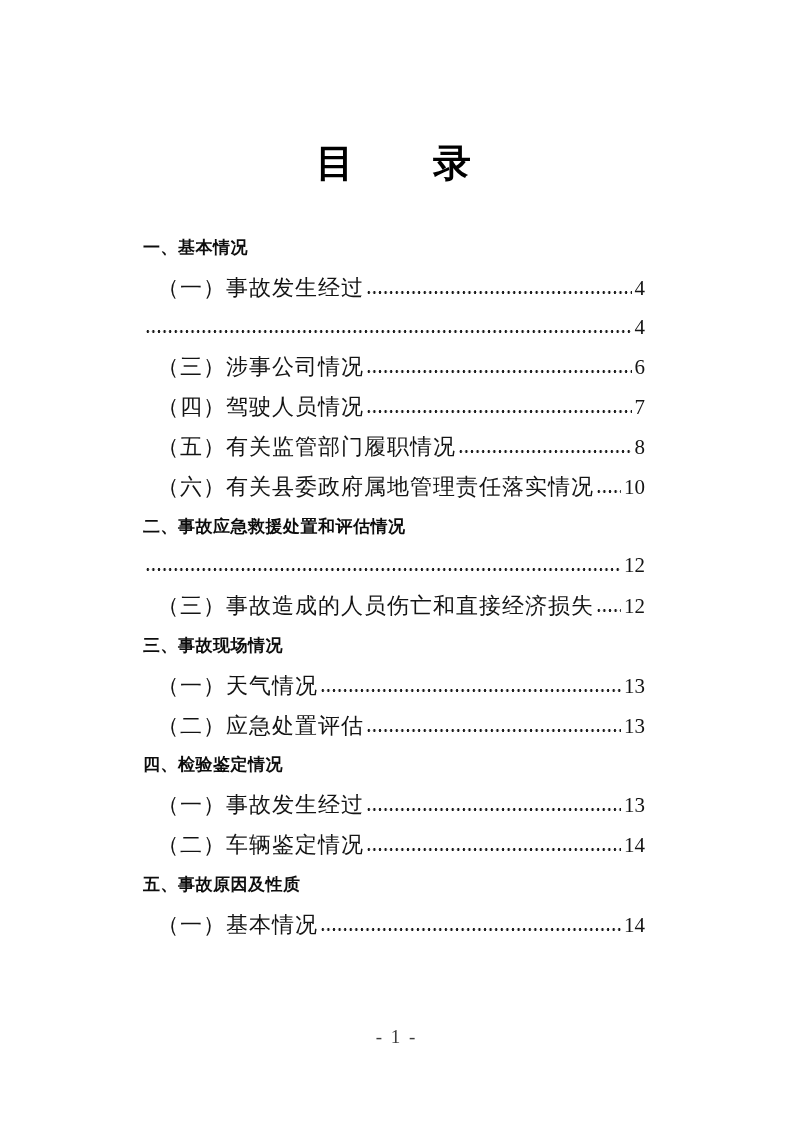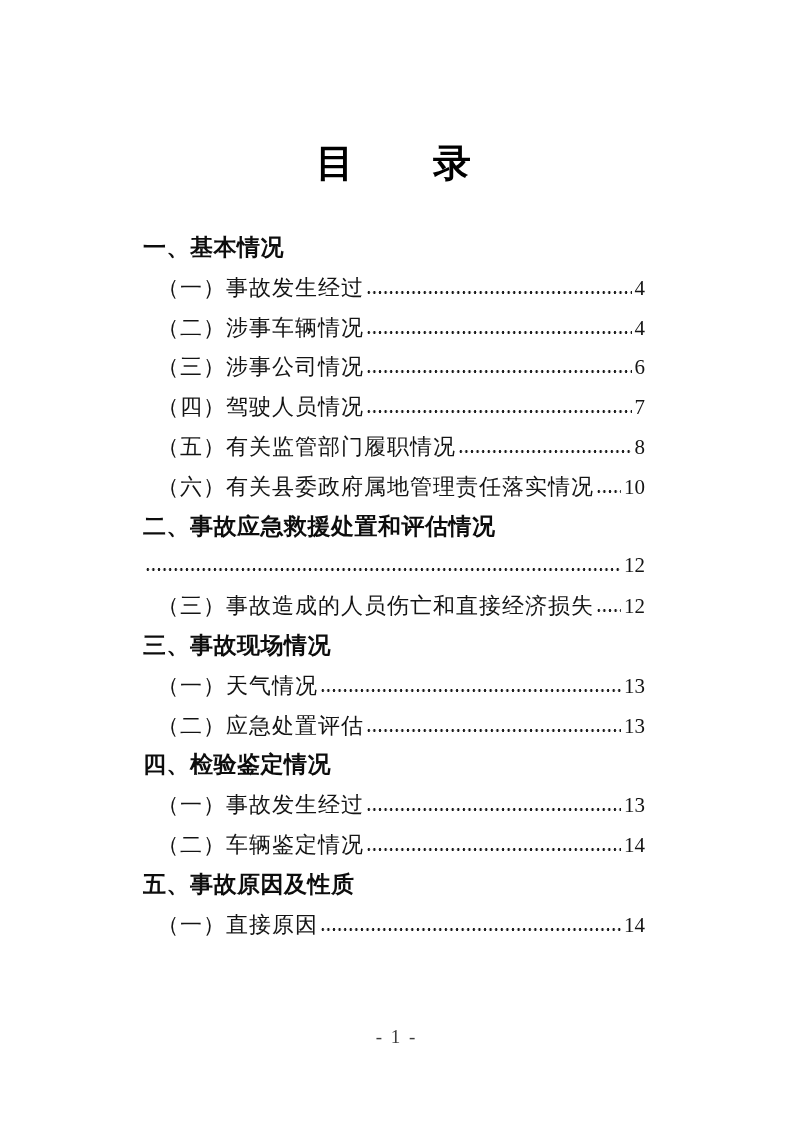--- a/index.html
+++ b/index.html
@@ -42,21 +42,21 @@
     display: flex;
     align-items: baseline;
     white-space: nowrap;
   }
   .toc-heading-row {
     display: block;
   }
   .toc-heading-label {
     font-family: "Liberation Sans", "DejaVu Sans", sans-serif;
     font-weight: 700;
-    font-size: 23px;
+    font-size: 17px;
     line-height: 39.8px;
     color: #0d0d0d;
     letter-spacing: 0.5px;
   }
   .toc-entry-label {
     font-family: "Liberation Serif", "DejaVu Serif", serif;
     font-size: 22px;
     line-height: 39.8px;
     color: #141414;
     letter-spacing: 1px;
@@ -103,21 +103,20 @@
       <span class="toc-heading-label">一、基本情况</span>
     </div>
 
     <div class="toc-row">
       <span class="toc-entry-label">（一）事故发生经过</span>
       <span class="leader"></span>
       <span class="toc-entry-page">4</span>
     </div>
 
     <div class="toc-row">
-      <span class="toc-entry-label">（二）涉事车辆情况</span>
       <span class="leader"></span>
       <span class="toc-entry-page">4</span>
     </div>
 
     <div class="toc-row">
       <span class="toc-entry-label">（三）涉事公司情况</span>
       <span class="leader"></span>
       <span class="toc-entry-page">6</span>
     </div>
 
@@ -185,21 +184,21 @@
       <span class="toc-entry-label">（二）车辆鉴定情况</span>
       <span class="leader"></span>
       <span class="toc-entry-page">14</span>
     </div>
 
     <div class="toc-row toc-heading-row">
       <span class="toc-heading-label">五、事故原因及性质</span>
     </div>
 
     <div class="toc-row">
-      <span class="toc-entry-label">（一）直接原因</span>
+      <span class="toc-entry-label">（一）基本情况</span>
       <span class="leader"></span>
       <span class="toc-entry-page">14</span>
     </div>
 
   </div>
 
 </div>
 
 <div class="page-footer">- 1 -</div>
 

